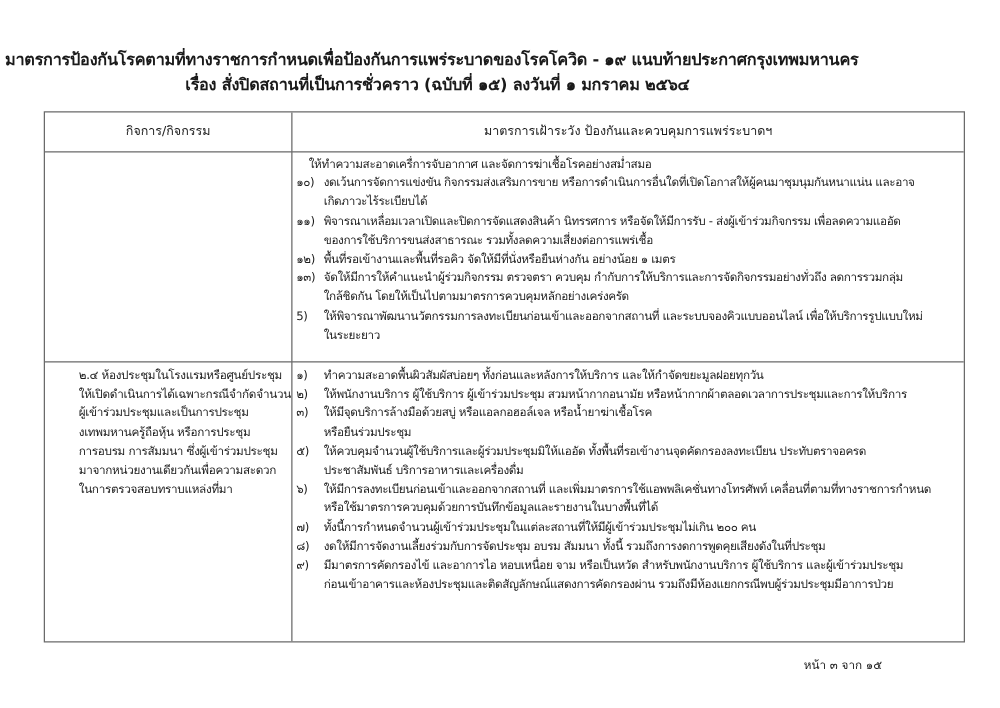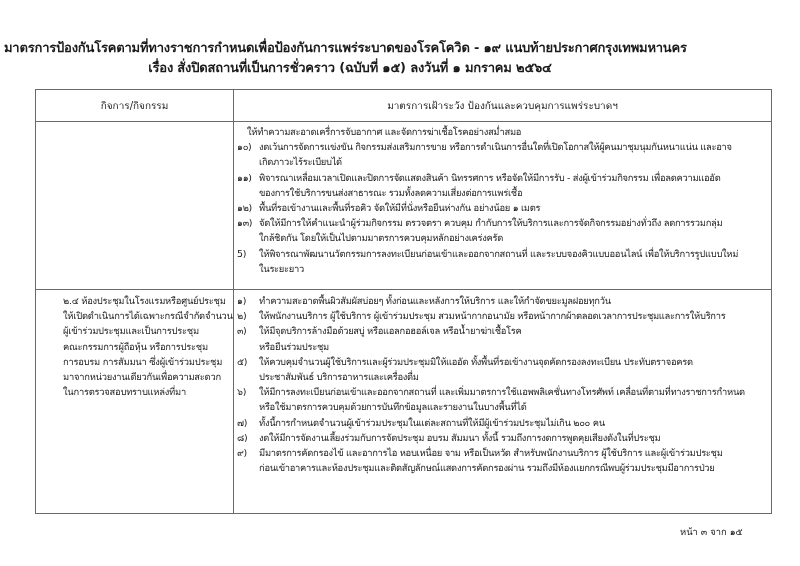--- a/index.html
+++ b/index.html
@@ -103,21 +103,21 @@
     .m-line .num {
       display: inline-block;
       min-width: 22px;
     }
     .m-line.indent-first { padding-left: 10px; }
     .m-line.cont { padding-left: 22px; }
 
     .page-number {
       position: absolute;
       top: 524px;
-      left: 680px;
+      left: 643px;
       font-size: 9.4px;
       white-space: nowrap;
     }
   </style>
 </head>
 <body>
 
 <div class="doc-title line1">มาตรการป้องกันโรคตามที่ทางราชการกำหนดเพื่อป้องกันการแพร่ระบาดของโรคโควิด - ๑๙ แนบท้ายประกาศกรุงเทพมหานคร</div>
 <div class="doc-title line2">เรื่อง สั่งปิดสถานที่เป็นการชั่วคราว (ฉบับที่ ๑๕) ลงวันที่ ๑ มกราคม ๒๕๖๔</div>
 
@@ -156,21 +156,21 @@
     <div class="m-line">
       <span class="num">5)</span><span>ให้พิจารณาพัฒนานวัตกรรมการลงทะเบียนก่อนเข้าและออกจากสถานที่ และระบบจองคิวแบบออนไลน์ เพื่อให้บริการรูปแบบใหม่</span>
     </div>
     <div class="m-line cont">ในระยะยาว</div>
   </div>
 
   <div class="cell-text left-cell">
     <div>๒.๔ ห้องประชุมในโรงแรมหรือศูนย์ประชุม</div>
     <div>ให้เปิดดำเนินการได้เฉพาะกรณีจำกัดจำนวน</div>
     <div>ผู้เข้าร่วมประชุมและเป็นการประชุม</div>
-    <div>คณะกรรมการผู้ถือหุ้น หรือการประชุม</div>
+    <div>งเทพมหานครู้ถือหุ้น หรือการประชุม</div>
     <div>การอบรม การสัมมนา ซึ่งผู้เข้าร่วมประชุม</div>
     <div>มาจากหน่วยงานเดียวกันเพื่อความสะดวก</div>
     <div>ในการตรวจสอบทราบแหล่งที่มา</div>
   </div>
 
   <div class="measures sec2">
     <div class="m-line">
       <span class="num">๑)</span><span>ทำความสะอาดพื้นผิวสัมผัสบ่อยๆ ทั้งก่อนและหลังการให้บริการ และให้กำจัดขยะมูลฝอยทุกวัน</span>
     </div>
     <div class="m-line">

